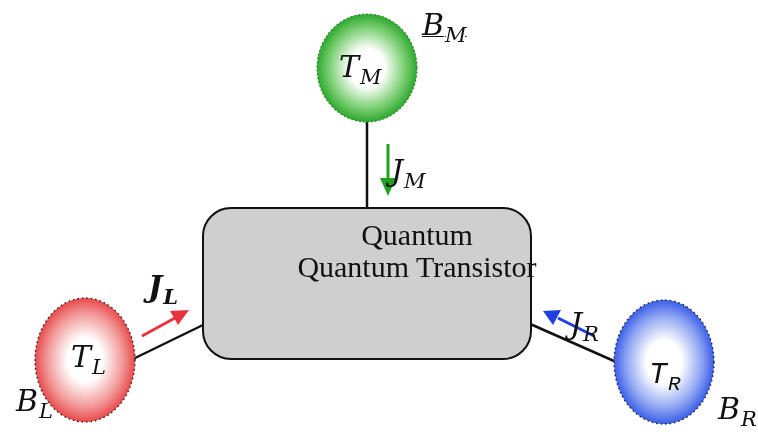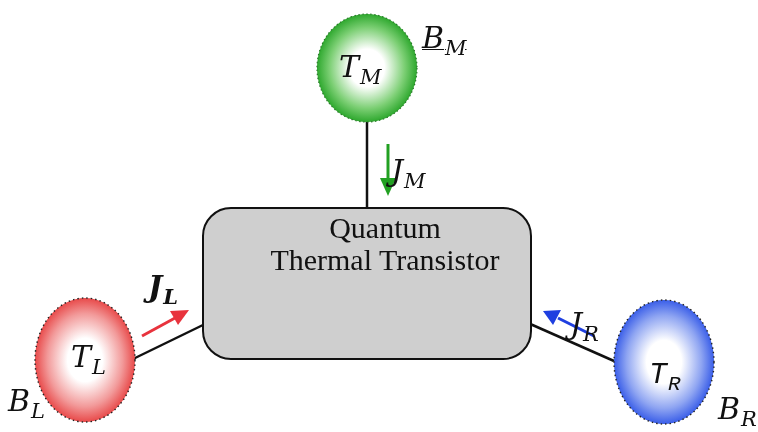--- a/index.html
+++ b/index.html
@@ -1,21 +1,21 @@
 <!DOCTYPE html>
 <html><head>
 <meta charset="utf-8">
 <style>
   html,body{margin:0;padding:0;background:#ffffff;}
   body{width:758px;height:432px;overflow:hidden;position:relative;font-family:"DejaVu Serif","Liberation Serif",serif;}
   svg{position:absolute;left:0;top:0;}
   .lbl{position:absolute;font-family:"DejaVu Serif","Liberation Serif",serif;font-style:italic;color:#111;white-space:nowrap;line-height:1;}
   .lbl .main{font-size:30px;}
   .lbl sub{font-size:21px;vertical-align:-7px;margin-left:1px;}
-  .title{position:absolute;left:203px;top:212px;width:364px;text-align:center;font-family:"Liberation Serif","DejaVu Serif",serif;font-size:30px;line-height:32px;color:#111;}
+  .title{position:absolute;left:203px;top:219px;width:364px;text-align:center;font-family:"Liberation Serif","DejaVu Serif",serif;font-size:30px;line-height:32px;color:#111;padding-left:32px;}
 </style>
 </head>
 <body>
 
 <svg width="758" height="432" viewBox="0 0 758 432">
   <defs>
     <radialGradient id="gGreen" cx="50%" cy="50%" r="50%">
       <stop offset="0%" stop-color="#ffffff"></stop>
       <stop offset="35%" stop-color="#ffffff"></stop>
       <stop offset="75%" stop-color="#7ccf74"></stop>
@@ -57,37 +57,37 @@
     <path d="M170,311 L189,310 L178,325 z" fill="#e8333d"></path>
   </g>
   <g>
     <line x1="594" y1="336" x2="558" y2="318" stroke="#1f3fe0" stroke-width="3"></line>
     <path d="M561,310 L543,311 L553,325 z" fill="#1f3fe0"></path>
   </g>
 </svg>
 
 <div class="title">
   <div>Quantum</div>
-  <div>Thermal Transistor</div>
+  <div>Quantum Transistor</div>
 </div>
 
 <div class="lbl" style="left:339px;top:52px;">
   <span class="main">T</span><sub>M</sub>
 </div>
 <div class="lbl" style="left:71px;top:342px;">
   <span class="main">T</span><sub>L</sub>
 </div>
 <div class="lbl" style="left:649px;top:360px;font-family:Liberation Mono, monospace;">
   <span class="main">T</span><sub>R</sub>
 </div>
 
-<div class="lbl" style="left:422px;top:23px;text-decoration:underline;">
+<div class="lbl" style="left:422px;top:10px;text-decoration:underline;">
   <span class="main">B</span><sub>M</sub>
 </div>
-<div class="lbl" style="left:8px;top:386px;">
+<div class="lbl" style="left:16px;top:386px;">
   <span class="main">B</span><sub>L</sub>
 </div>
 <div class="lbl" style="left:718px;top:394px;font-style:italic;">
   <span class="main">B</span><sub>R</sub>
 </div>
 
 <div class="lbl" style="left:391px;top:156px;">
   <span class="main">J</span><sub>M</sub>
 </div>
 <div class="lbl" style="left:148px;top:272px;font-weight:bold;">

